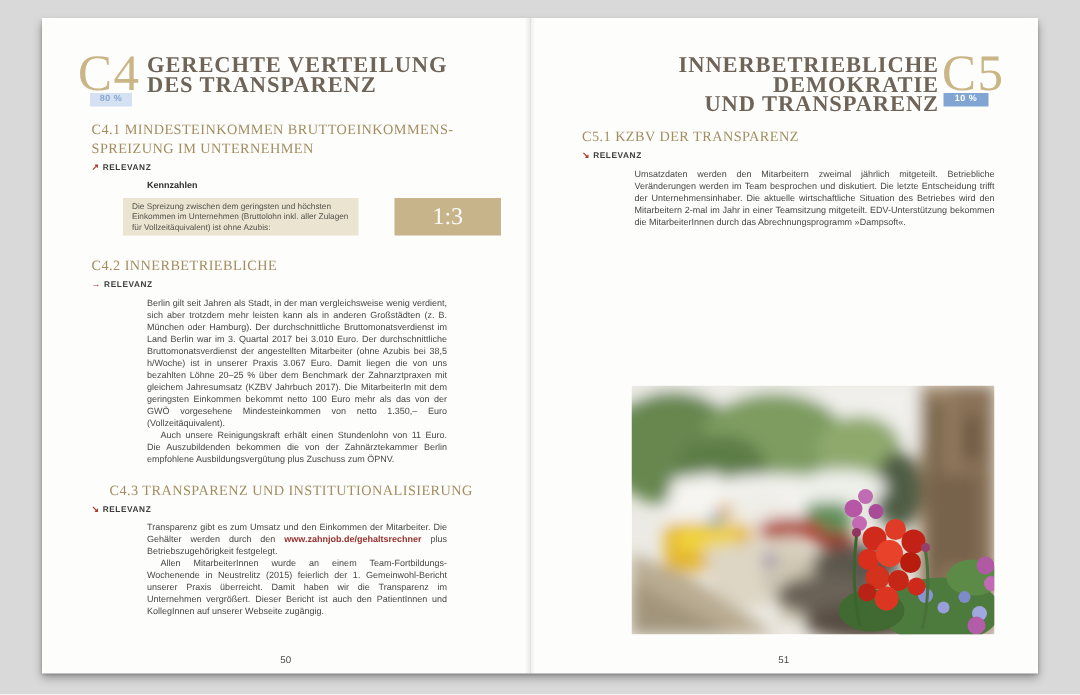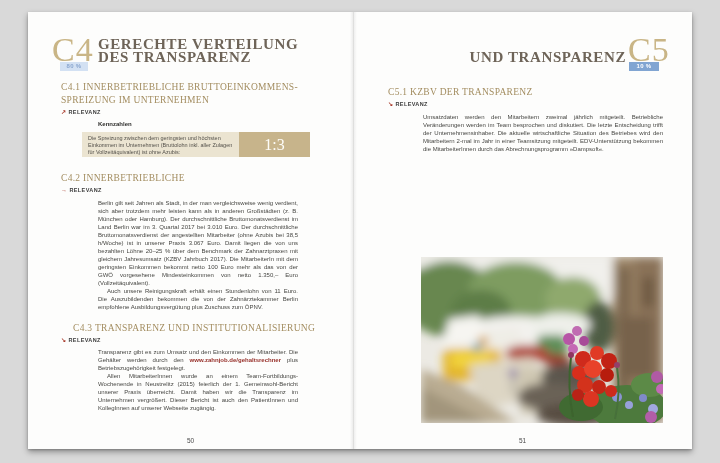--- a/index.html
+++ b/index.html
@@ -27,21 +27,21 @@
   .relevanz{position:absolute;font-size:5.5px;line-height:7px;font-weight:bold;
             color:#3c3c3c;letter-spacing:.4px;}
   .relevanz .arw{color:#a93b2c;font-weight:bold;margin-right:2px;font-size:6px;}
   .body{position:absolute;font-size:6px;line-height:8px;color:#474743;text-align:justify;}
   .body p{margin:0;}
   .body p.ind{text-indent:9px;}
   .body .lnk{font-weight:bold;color:#97302a;}
   .sublabel{position:absolute;font-size:6px;font-weight:bold;color:#2f2f2d;}
 
   
-  .kbox{position:absolute;display:flex;}
+  .kbox{position:absolute;display:flex;gap:24px;}
   .kbox .ktext{background:#ebe4d1;width:157px;height:25px;box-sizing:border-box;
                padding:3px 6px 0 6px;font-size:5.5px;line-height:6.8px;color:#53504a;}
   .kbox .kval{background:#c7b48b;width:71px;height:25px;display:flex;align-items:center;
               justify-content:center;font-family:"Liberation Serif",serif;font-size:16px;color:#fdfcf8;}
 
   .pagenum{position:absolute;top:425px;font-size:6.5px;color:#4a4a4a;text-align:center;}
   .photo{position:absolute;left:393px;top:245px;width:242px;height:166px;overflow:hidden;}
   .photo svg{display:block;width:242px;height:166px;}
 </style>
 </head>
@@ -52,21 +52,21 @@
 
     <div>
       <div class="chapcode" style="left:24px;top:22px;text-align:center;">C4</div>
       <div class="chaptitle" style="left:70px;top:26px;">
         <span>GERECHTE VERTEILUNG</span><br>
         <span>DES TRANSPARENZ</span>
       </div>
       <div class="badge light" style="left:32px;top:50px;width:28px;">80 %</div>
 
       <div class="sechead" style="left:33px;top:69px;">
-        <span>C4.1 INNERBETRIEBLICHE BRUTTOEINKOMMENS-</span><br>
+        <span>C4.1 MINDESTEINKOMMEN BRUTTOEINKOMMENS-</span><br>
         <span>SPREIZUNG IM UNTERNEHMEN</span>
       </div>
       <div class="relevanz" style="left:33px;top:97px;">
         <span class="arw">↗</span><span>RELEVANZ</span>
       </div>
       <div class="sublabel" style="left:70px;top:109px;">Kennzahlen</div>
       <div class="kbox" style="left:54px;top:120px;">
         <div class="ktext">Die Spreizung zwischen dem geringsten und höchsten Einkommen im Unternehmen (Bruttolohn inkl. aller Zulagen für Vollzeitäquivalent) ist ohne Azubis:</div>
         <div class="kval">1:3</div>
       </div>
@@ -87,21 +87,21 @@
       <div class="body" style="left:70px;top:336px;width:200px;">
         <p><span>Transparenz gibt es zum Umsatz und den Einkommen der Mitarbeiter. Die Gehälter werden durch den </span><span class="lnk">www.zahnjob.de/gehaltsrechner</span><span> plus Betriebszugehörigkeit festgelegt.</span></p>
         <p class="ind">Allen MitarbeiterInnen wurde an einem Team-Fortbildungs-Wochenende in Neustrelitz (2015) feierlich der 1. Gemeinwohl-Bericht unserer Praxis überreicht. Damit haben wir die Transparenz im Unternehmen vergrößert. Dieser Bericht ist auch den PatientInnen und KollegInnen auf unserer Webseite zugängig.</p>
       </div>
 
       <div class="pagenum" style="left:0;width:325px;">50</div>
     </div>
 
     <div>
       <div class="chaptitle right" style="right:66px;top:26px;width:240px;">
-        <br>
+        <span>INNERBETRIEBLICHE DEMOKRATIE</span><br>
         <span>UND TRANSPARENZ</span>
       </div>
       <div class="chapcode" style="left:600px;top:22px;">C5</div>
       <div class="badge dark" style="left:601px;top:50px;width:30px;">10 %</div>
 
       <div class="sechead" style="left:360px;top:74px;">C5.1 KZBV DER TRANSPARENZ</div>
       <div class="relevanz" style="left:360px;top:89px;">
         <span class="arw">↘</span><span>RELEVANZ</span>
       </div>
       <div class="body" style="left:395px;top:101px;width:240px;">

